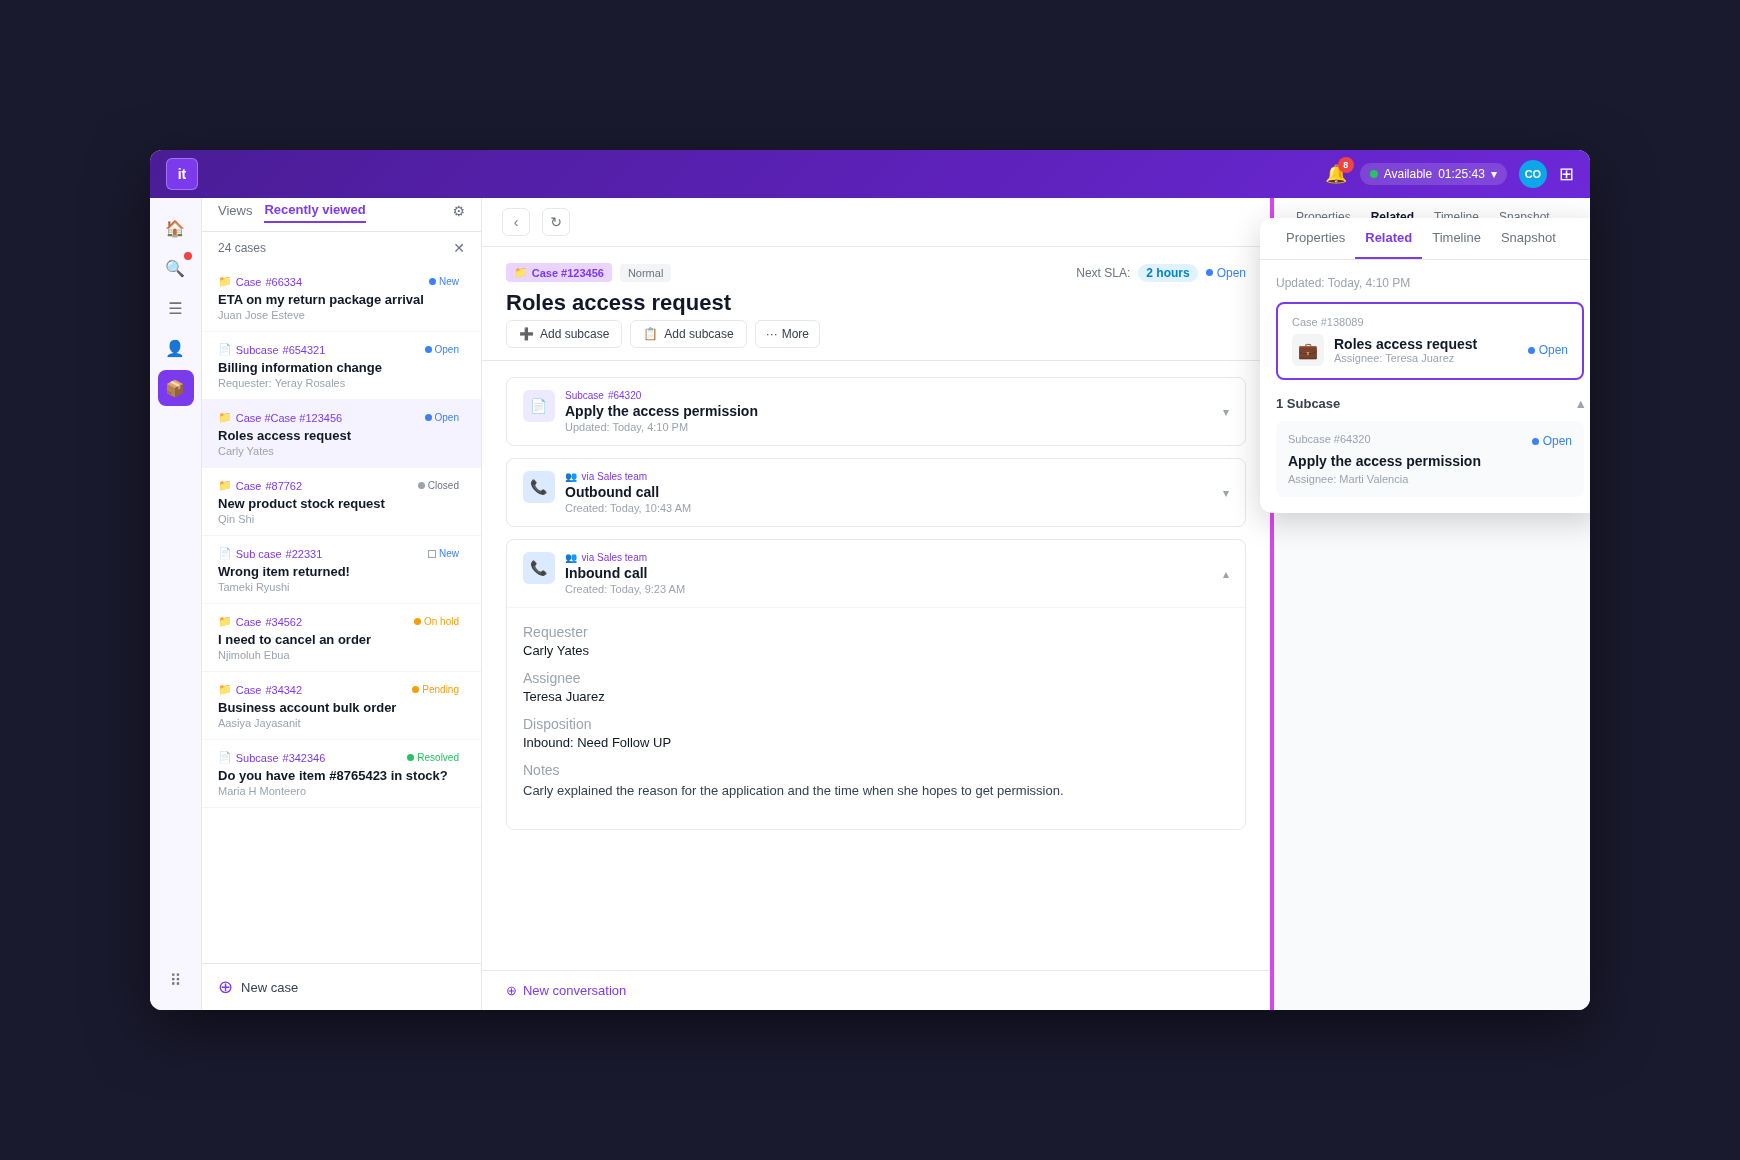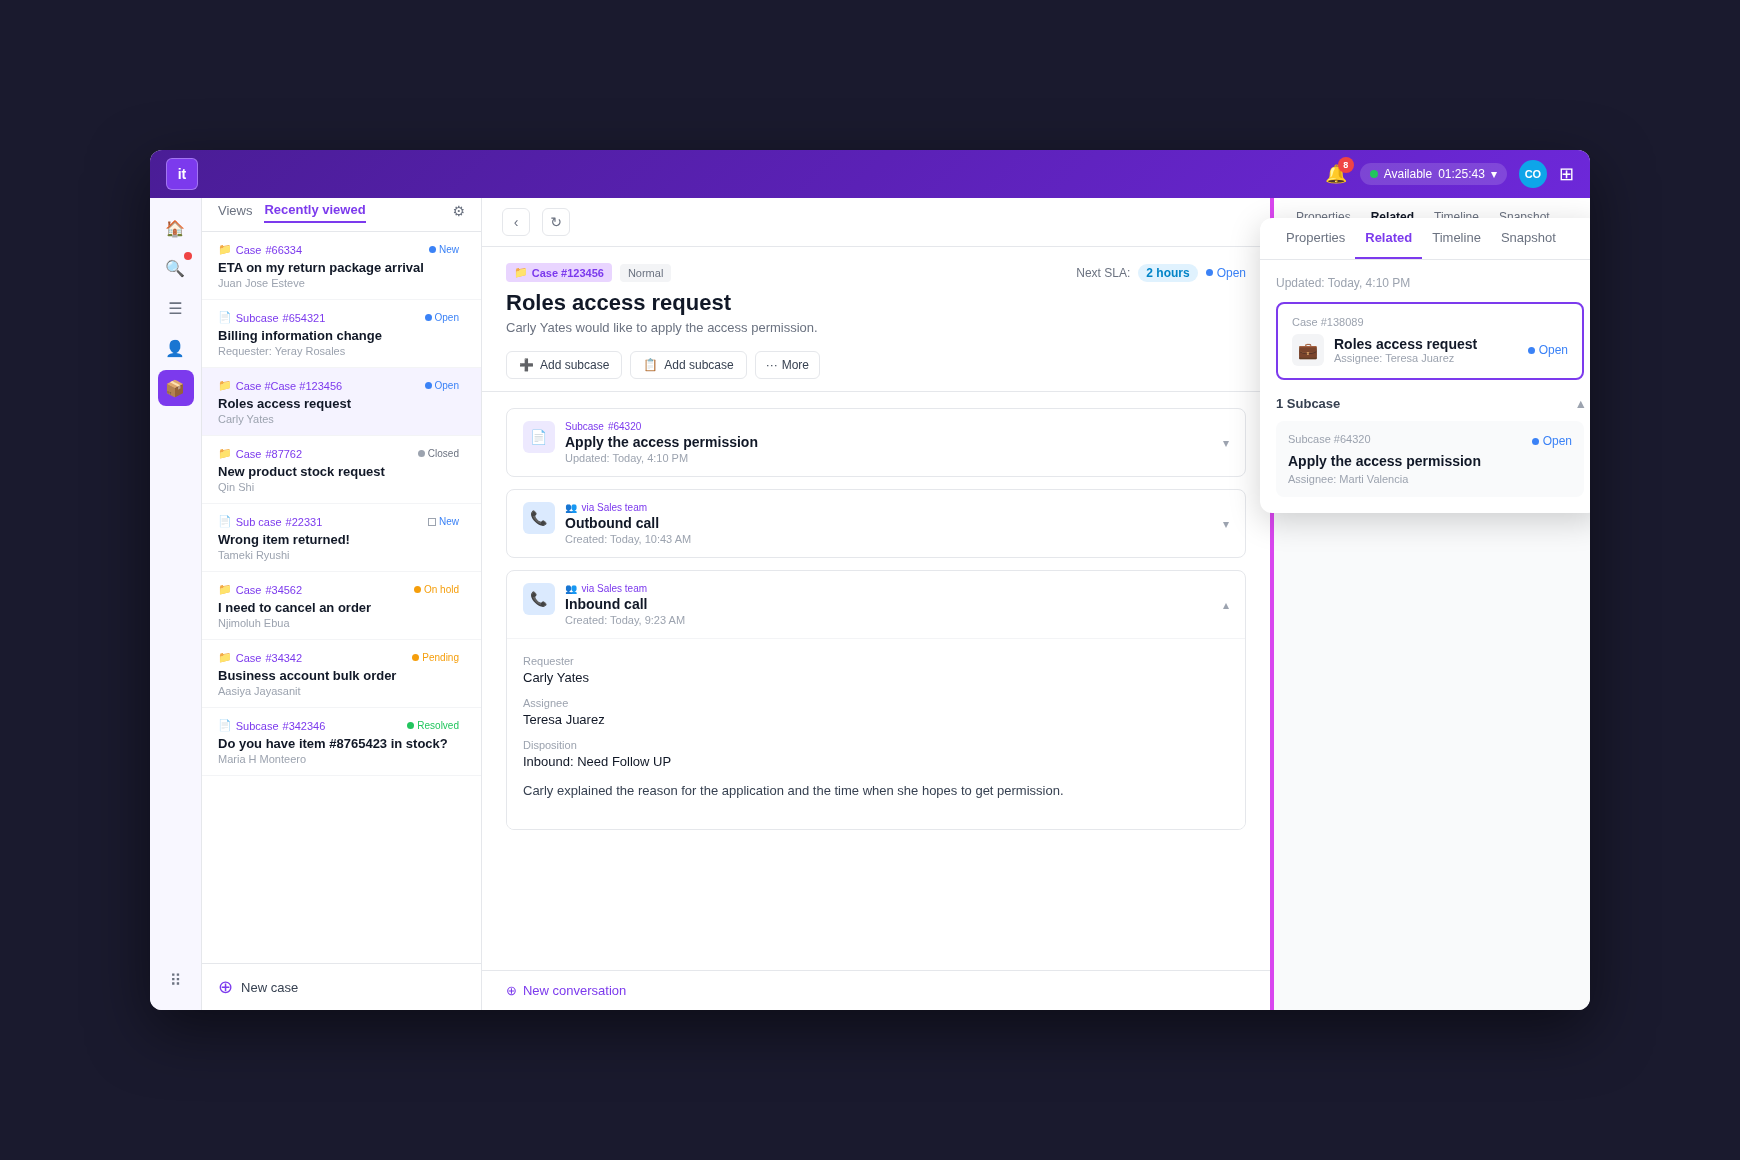--- a/index.html
+++ b/index.html
@@ -496,21 +496,21 @@
     
     .conv-body {
       padding: 16px;
       border-top: 1px solid #f3f4f6;
       background: #fff;
     }
     .conv-field {
       margin-bottom: 12px;
     }
     .conv-field-label {
-      font-size: 11px;
+      font-size: 14px;
       color: #9ca3af;
       margin-bottom: 3px;
     }
     .conv-field-value {
       font-size: 13px;
       color: #111827;
     }
     .conv-notes {
       font-size: 13px;
       color: #374151;
@@ -751,20 +751,24 @@
       </div>
     </div>
 
     <div class="cases-panel">
       <div class="cases-tabs">
         <span class="cases-tab">Views</span>
         <span class="tab-spacer"> </span>
         <span class="cases-tab active">Recently viewed</span>
         <span class="settings-icon">⚙</span>
       </div>
+      <div class="cases-count-row">
+        <span class="cases-count">24 cases</span>
+        <span class="close-btn">✕</span>
+      </div>
       <div class="cases-list">
 
         <div class="case-item">
           <div class="case-item-header">
             <span class="case-id">
               <span>📁</span> Case <span>#66334</span>
             </span>
             <span class="status-badge status-new">
               <span class="status-dot-sm dot-blue"></span>
               <span>New</span>
@@ -896,21 +900,20 @@
             <div class="sla-row">
               <span>Next SLA:</span>
               <span class="sla-time">2 hours</span>
               <span class="open-badge">
                 <span class="status-dot-sm dot-blue"></span>
                 <span>Open</span>
               </span>
             </div>
           </div>
           <div class="case-detail-title">Roles access request</div>
-          <div class="case-detail-sub">Carly Yates would like to apply the access permission.</div>
         </div>
         <div class="action-bar">
           <button class="action-btn">
             <span>➕</span>
             <span>Add subcase</span>
           </button>
           <button class="action-btn">
             <span>📋</span>
             <span>Add subcase</span>
           </button>
@@ -977,20 +980,21 @@
               </div>
               <div class="conv-field">
                 <div class="conv-field-label">Assignee</div>
                 <div class="conv-field-value">Teresa Juarez</div>
               </div>
               <div class="conv-field">
                 <div class="conv-field-label">Disposition</div>
                 <div class="conv-field-value">Inbound: Need Follow UP</div>
               </div>
               <div class="conv-field">
+                <div class="conv-field-label">Notes</div>
                 <div class="conv-notes">Carly explained the reason for the application and the time when she hopes to get permission.</div>
               </div>
             </div>
           </div>
         </div>
         <div class="content-footer">
           <div class="new-conv-btn">
             <span>⊕</span>
             <span>New conversation</span>
           </div>

